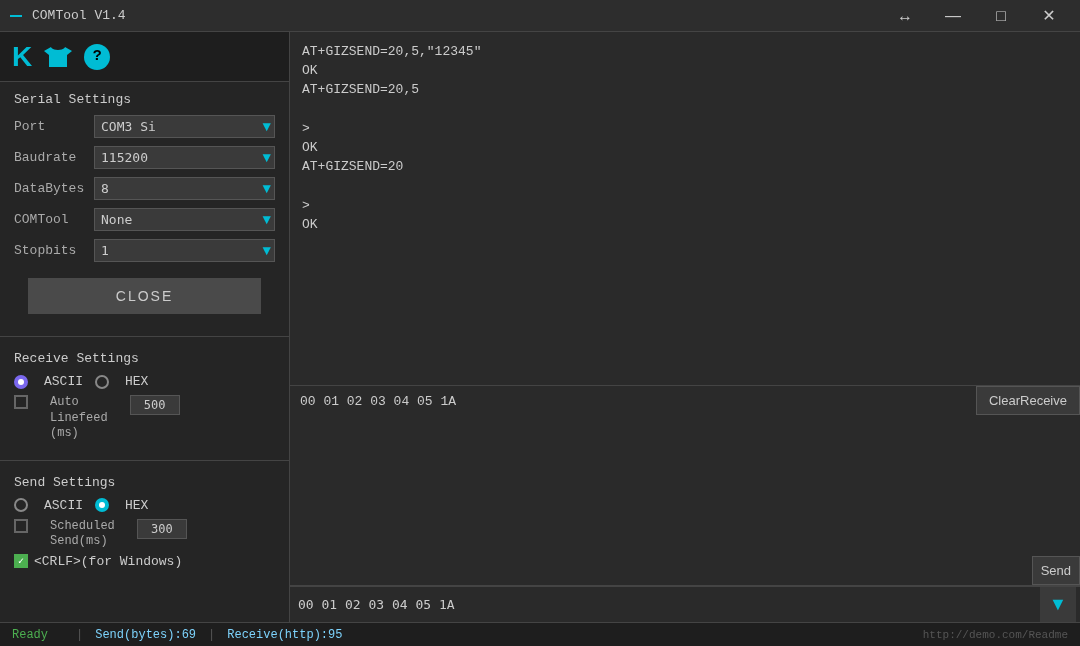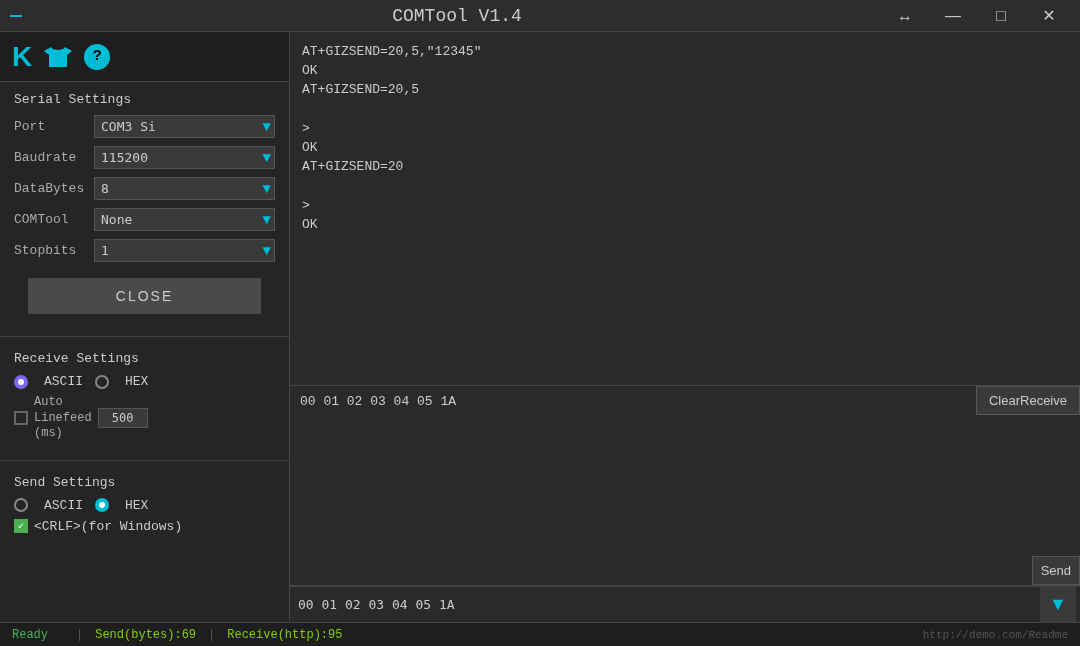--- a/index.html
+++ b/index.html
@@ -27,24 +27,23 @@
     .title-bar-icon {
       width: 16px;
       height: 16px;
       margin-right: 8px;
       display: flex;
       align-items: center;
       justify-content: center;
     }
     .title-bar-icon svg { width: 14px; height: 14px; }
     .title-text {
-      font-size: 18px;
-      color: #ccc;
-      flex: 1;
-      text-align: center;
+      font-size: 13px;
+      color: #ccc;
+      flex: 1;
     }
     .title-controls {
       display: flex;
       gap: 2px;
     }
     .title-btn {
       width: 46px;
       height: 32px;
       background: transparent;
       border: none;
@@ -213,22 +212,22 @@
       justify-content: center;
       cursor: pointer;
       flex-shrink: 0;
     }
     .checkbox-box.checked {
       background: #4caf50;
       border-color: #4caf50;
     }
     .linefeed-row {
       display: flex;
-      align-items: center;
-      gap: 6px;
+      align-items: flex-start;
+      gap: 22px;
       margin-bottom: 4px;
     }
     .linefeed-label {
       font-size: 12px;
       color: #aaa;
       line-height: 1.3;
     }
     .linefeed-input {
       width: 50px;
       background: #3a3a3a;
@@ -344,21 +343,21 @@
     }
     .status-ready {
       color: #4caf50;
       margin-right: 16px;
     }
     .status-sep {
       color: #555;
       margin: 0 12px;
     }
     .status-item {
-      color: #84cc16;
+      color: #7dd3fc;
     }
     .status-url {
       margin-left: auto;
       color: #555;
       font-size: 11px;
     }
     
     .k-logo {
       color: #00bcd4;
       font-size: 28px;
@@ -496,20 +495,25 @@
           <div class="radio-circle"></div>
           <span>ASCII</span>
         </div>
         <div class="radio-item">
           <div class="radio-circle active-blue">
             <div class="radio-dot"></div>
           </div>
           <span>HEX</span>
         </div>
       </div>
+      <div class="linefeed-row">
+        <div class="checkbox-box"></div>
+        <span class="linefeed-label">Scheduled<br>Send(ms)</span>
+        <input class="linefeed-input" type="text" value="300" style="">
+      </div>
       <div class="checkbox-row">
         <div class="checkbox-box checked">
           <span style="color:white;font-size:10px;">✓</span>
         </div>
         <span>&lt;CRLF&gt;(for Windows)</span>
       </div>
     </div>
   </div>
 
   <div class="content-area">

